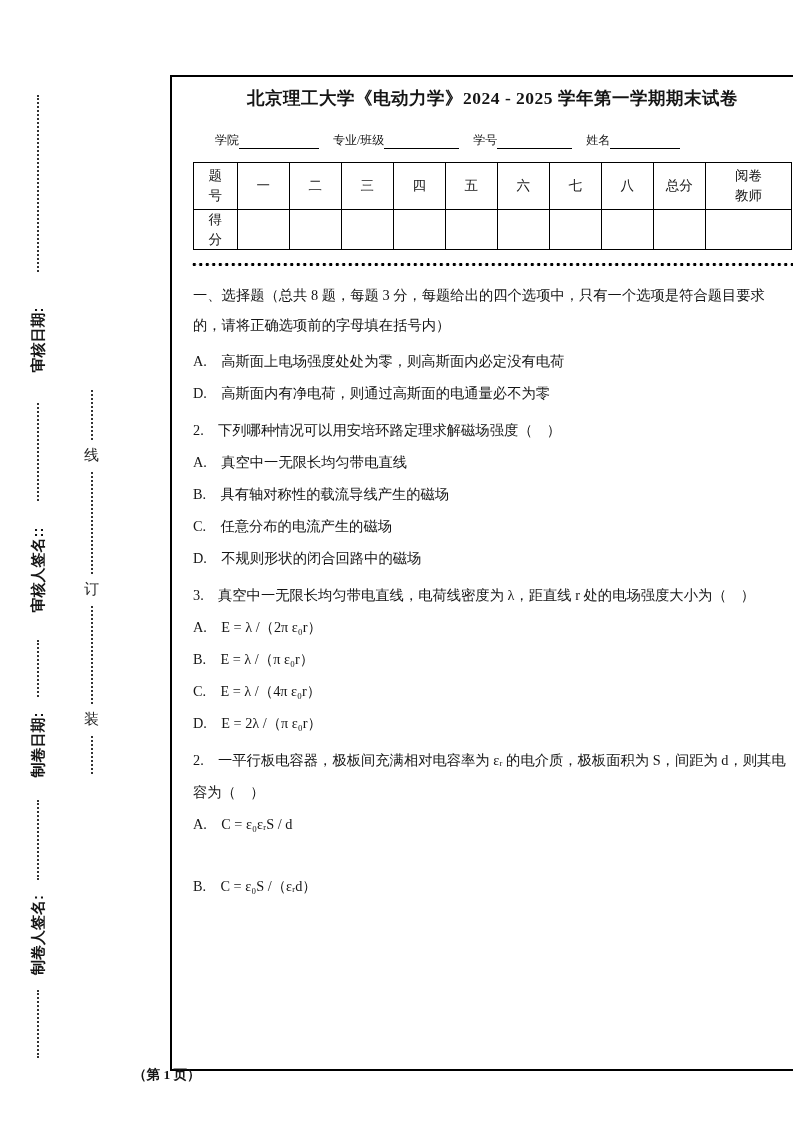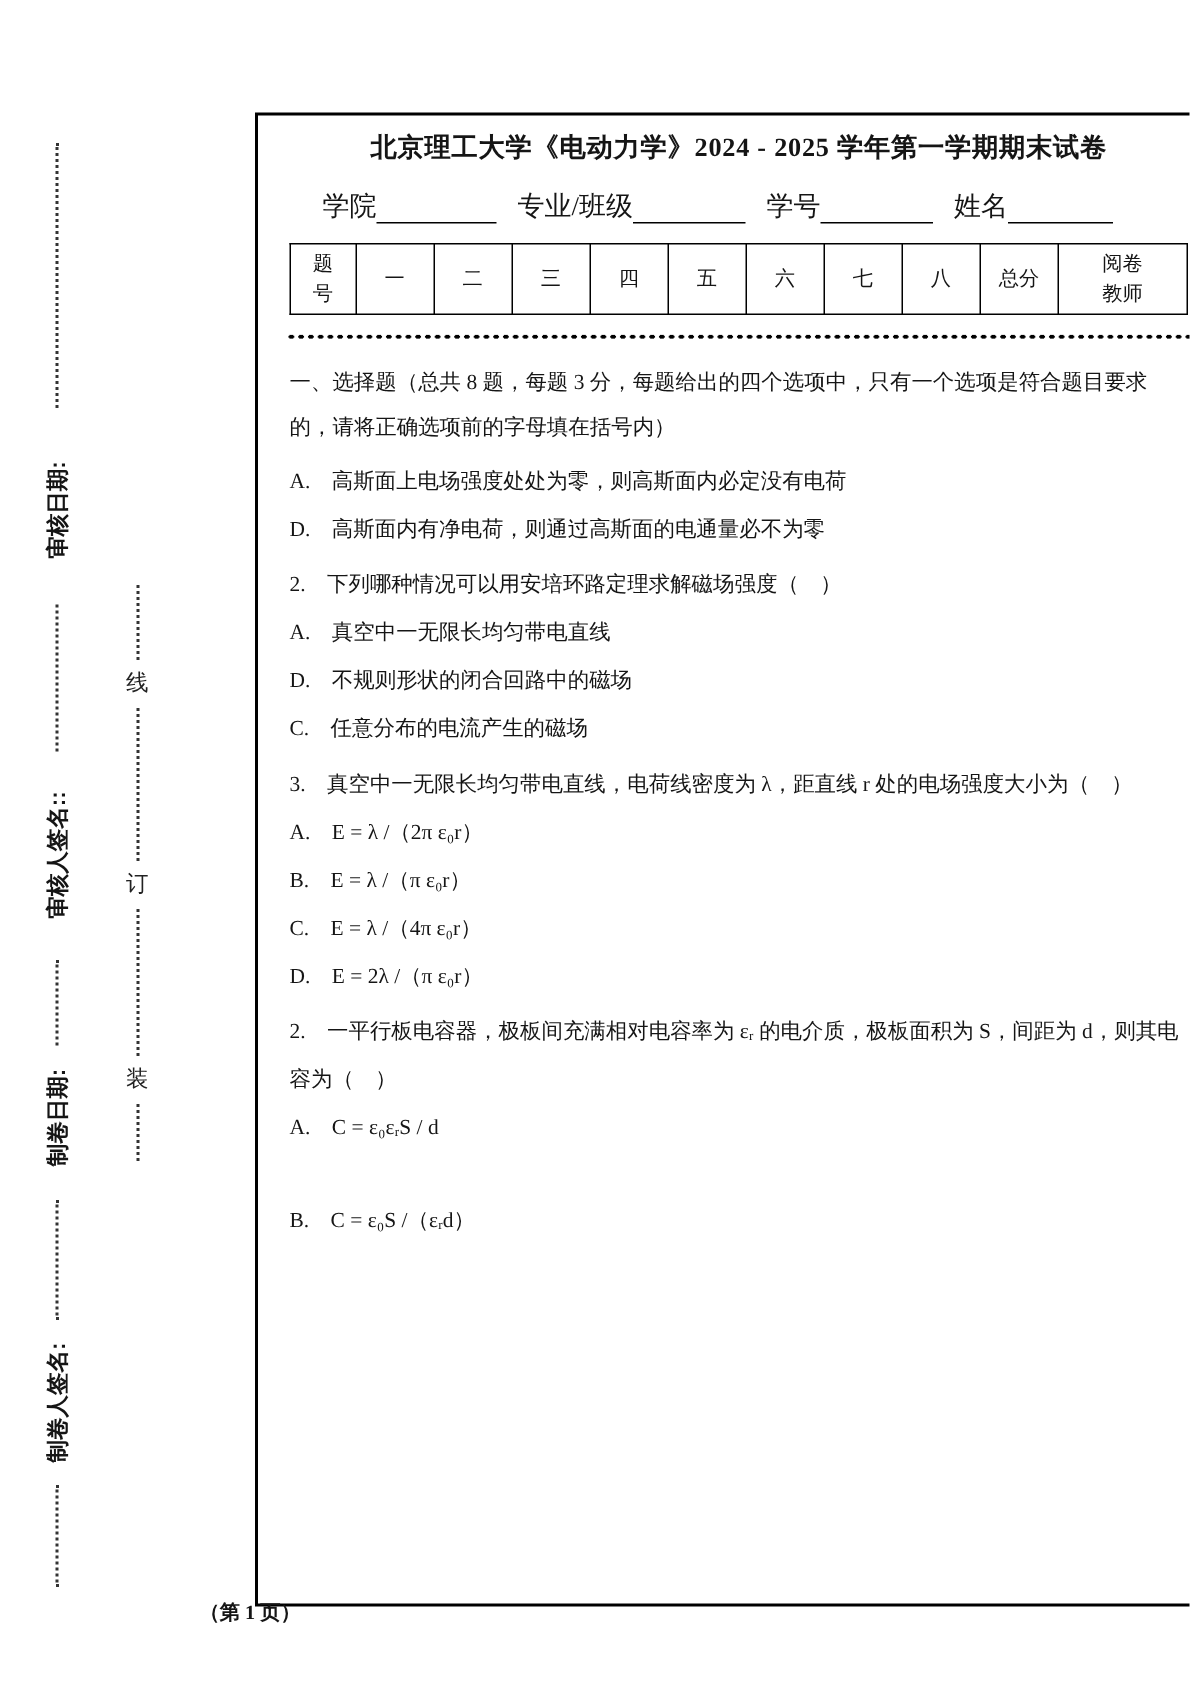--- a/index.html
+++ b/index.html
@@ -18,21 +18,21 @@
     font-weight:bold;font-size:15px;white-space:nowrap;
     transform:rotate(-90deg);
   }
   .bind-char{position:absolute;left:84px;font-size:15px;color:#222}
   
   .paper-box{
     position:absolute;left:142px;top:75px;width:599px;height:984px;
     border:2px solid #000;background:#fff;padding:8px 21px 0;overflow:hidden;margin-left:28px;
   }
   .title{font-size:17.5px;font-weight:bold;text-align:center;line-height:26px;letter-spacing:.5px}
-  .fields{display:flex;align-items:flex-end;margin:18px 0 0 22px;font-size:18px;height:20px}
+  .fields{display:flex;align-items:flex-end;margin:18px 0 0 22px;font-size:12px;height:20px}
   .f-label{white-space:nowrap}
   .field-line{display:inline-block;border-bottom:1px solid #000;height:16px;margin-right:14px}
   .score-table{width:100%;border-collapse:collapse;margin-top:13px;table-layout:fixed}
   .score-table td{border:1.6px solid #000;text-align:center;font-size:13.5px;padding:0;vertical-align:middle}
   .row-head td{height:46px}
   .row-score td{height:36px}
   .wrap-1{display:block;width:1.2em;margin:0 auto;word-break:break-all;line-height:1.45}
   .wrap-2{display:block;width:2.3em;margin:0 auto;word-break:break-all;line-height:1.45}
   .dotted-sep{
     margin:12px -2px 0;height:5px;
@@ -112,38 +112,54 @@
         <td>四</td>
         <td>五</td>
         <td>六</td>
         <td>七</td>
         <td>八</td>
         <td>总分</td>
         <td>
               <span class="wrap-2">阅卷教师</span>
             </td>
       </tr>
+      <tr class="row-score">
+        <td>
+              <span class="wrap-1">得分</span>
+            </td>
+        <td></td>
+        <td></td>
+        <td></td>
+        <td></td>
+        <td></td>
+        <td></td>
+        <td></td>
+        <td></td>
+        <td></td>
+        <td></td>
+      </tr>
     </tbody>
       </table>
 
     <div class="dotted-sep"></div>
 
     <div class="body-text">
       <p class="section-title">一、选择题（总共 8 题，每题 3 分，每题给出的四个选项中，只有一个选项是符合题目要求的，请将正确选项前的字母填在括号内）</p>
 
       <div class="question">
         <p class="q-line">A.　高斯面上电场强度处处为零，则高斯面内必定没有电荷</p>
         <p class="q-line">D.　高斯面内有净电荷，则通过高斯面的电通量必不为零</p>
       </div>
 
       <div class="question">
         <p class="q-line">2.　下列哪种情况可以用安培环路定理求解磁场强度（　）</p>
         <p class="q-line">A.　真空中一无限长均匀带电直线</p>
+        <p class="q-line">B.　具有轴对称性的载流导线产生的磁场</p>
+        <p class="q-line">C.　任意分布的电流产生的磁场</p>
         <p class="q-line">D.　不规则形状的闭合回路中的磁场</p>
-        <p class="q-line">C.　任意分布的电流产生的磁场</p>
       </div>
 
       <div class="question">
         <p class="q-line">3.　真空中一无限长均匀带电直线，电荷线密度为 λ，距直线 r 处的电场强度大小为（　）</p>
         <p class="q-line">A.　E = λ /（2π ε₀r）</p>
         <p class="q-line">B.　E = λ /（π ε₀r）</p>
         <p class="q-line">C.　E = λ /（4π ε₀r）</p>
         <p class="q-line">D.　E = 2λ /（π ε₀r）</p>
       </div>
 

